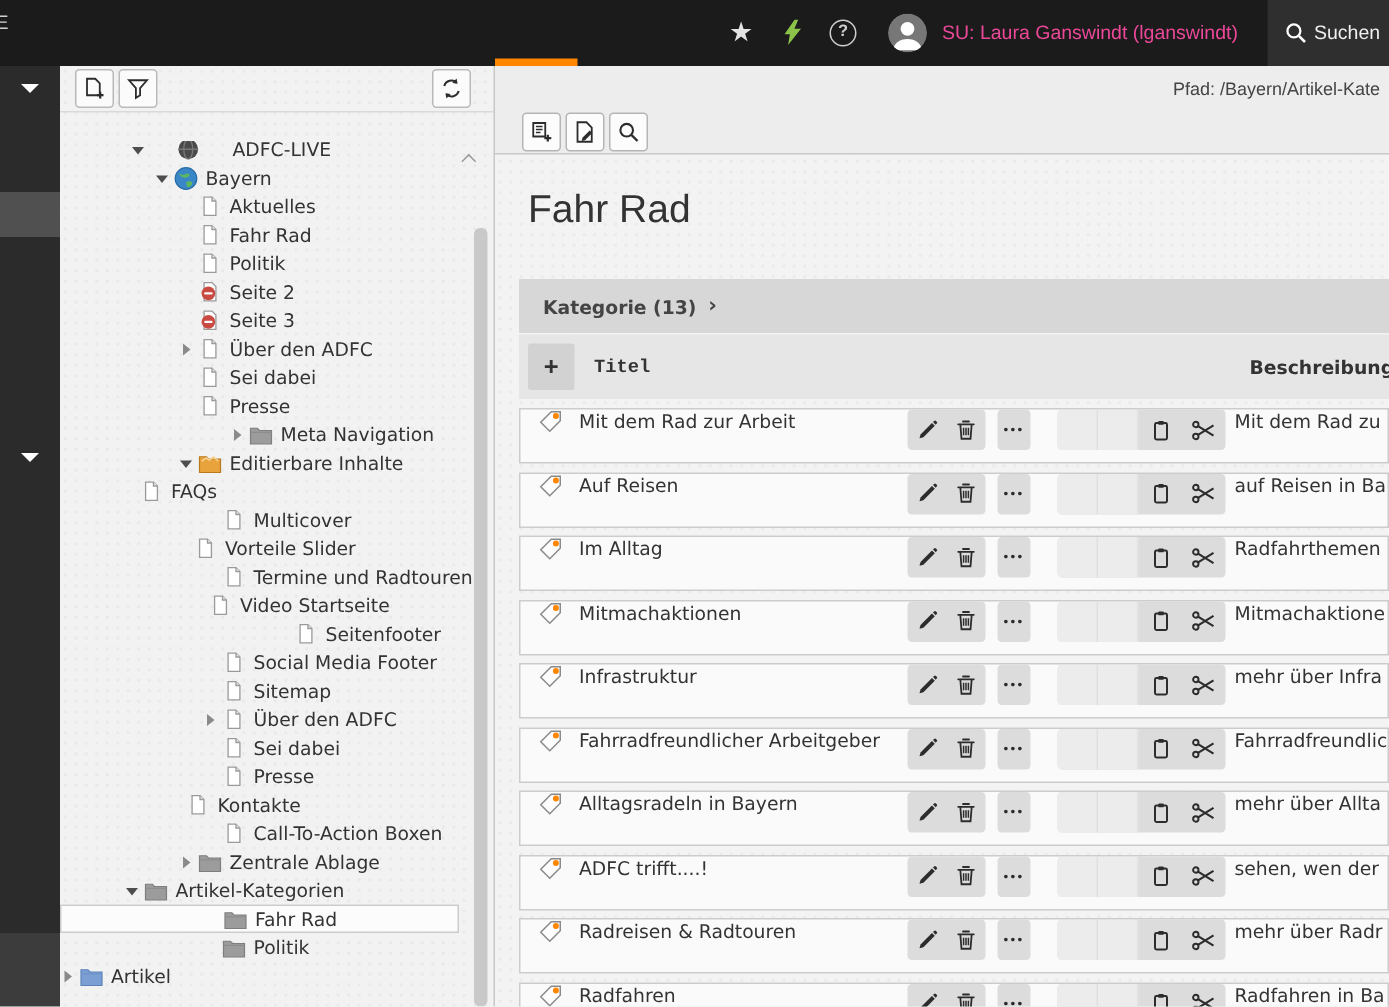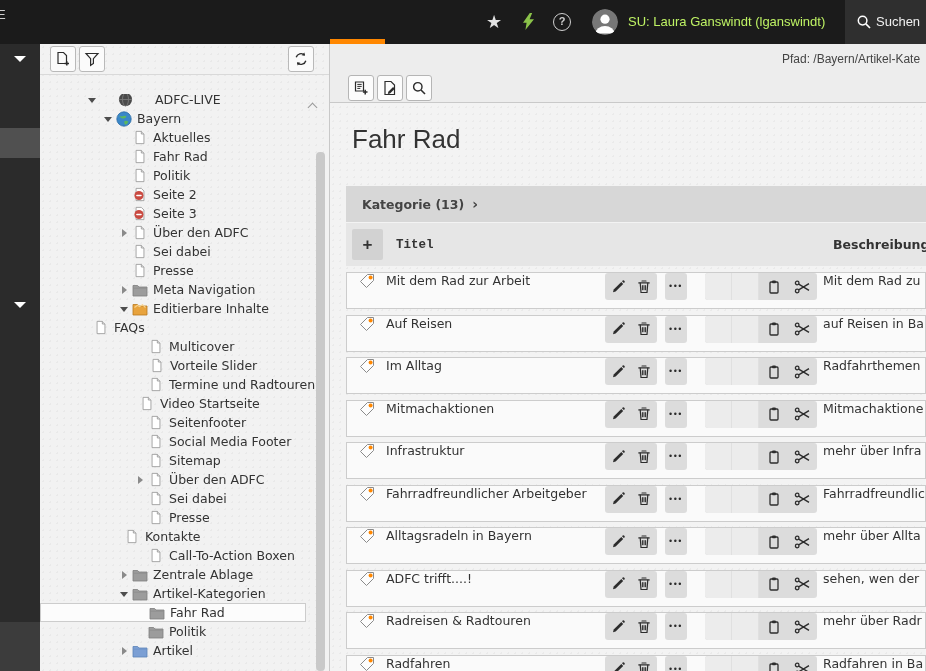--- a/index.html
+++ b/index.html
@@ -9,21 +9,21 @@
     font-family:"DejaVu Sans", sans-serif;
     background:#f3f3f3; font-size:12.5px; color:#333;
   }
   
   .topbar { position:absolute; left:0; top:0; width:926px; height:44px; background:#1b1b1b; z-index:5; }
   .edge-frag { position:absolute; left:-3px; top:7px; color:#cfcfcf; font-size:13px; font-family:"Liberation Sans",sans-serif; }
   .tb-star { position:absolute; left:486px; top:10px; font-size:18px; color:#e3e3e3; line-height:24px; cursor:pointer; }
   .tb-bolt { position:absolute; left:523px; top:13px; }
   .tb-help { position:absolute; left:553px; top:13px; width:18px; height:18px; border:1.5px solid #cfcfcf; border-radius:50%; color:#cfcfcf; font-size:11px; font-weight:bold; text-align:center; line-height:15px; font-family:"Liberation Sans",sans-serif; }
   .tb-avatar { position:absolute; left:592px; top:9px; width:26px; height:26px; border-radius:50%; overflow:hidden; }
-  .tb-user { position:absolute; left:628px; top:14px; color:#bef264; font-size:13px; font-family:"Liberation Sans",sans-serif; white-space:nowrap; }
+  .tb-user { position:absolute; left:628px; top:14px; color:#ec4899; font-size:13px; font-family:"Liberation Sans",sans-serif; white-space:nowrap; }
   .tb-search { position:absolute; right:0; top:0; width:81px; height:44px; background:#2f2f2f; }
   .tb-search svg { position:absolute; left:11px; top:14px; }
   .tb-search .lbl { position:absolute; left:31px; top:14px; color:#f0f0f0; font-size:13px; font-family:"Liberation Sans",sans-serif; }
   .orange-strip { position:absolute; left:330px; top:39px; width:55px; height:5px; background:#ff8700; z-index:6; }
   
   .modstrip { position:absolute; left:0; top:44px; width:40px; height:627px; background:#2b2b2b; z-index:4; }
   .modstrip .hl { position:absolute; left:0; top:84px; width:40px; height:30px; background:#505050; }
   .modstrip .bottomblk { position:absolute; left:0; top:578px; width:40px; height:49px; background:#3c3c3c; }
   .mod-arrow { position:absolute; left:14px; width:0; height:0; border-left:6px solid transparent; border-right:6px solid transparent; border-top:6px solid #fff; cursor:pointer; }
   .mod-arrow.a1 { top:12px; }
@@ -241,21 +241,21 @@
         <div class="tree-row" style="padding-left: 79px;">
           <span class="tarrow none"></span>
           <span class="ticon">
             <svg width="14" height="15" viewBox="0 0 16 16">
               <path d="M3.5 1 h6 l3 3 v11 h-9z" fill="#fff" stroke="#9a9a9a" stroke-width="1"></path>
               <path d="M9.5 1 v3 h3" fill="#e8e8e8" stroke="#9a9a9a" stroke-width="1"></path>
             </svg>
           </span>
           <span class="tlabel">Presse</span>
         </div>
-        <div class="tree-row" style="padding-left: 79px;">
+        <div class="tree-row" style="padding-left: 113px;">
           <span class="tarrow right"></span>
           <span class="ticon">
             <svg width="16" height="14" viewBox="0 0 16 14">
               <path d="M1 2.5 h4.6 l1.4 1.5 H15 v9 H1z" fill="#9c9c9c" stroke="#7e7e7e" stroke-width=".8"></path>
               <path d="M1 5.2 h14" stroke="#8d8d8d" stroke-width=".8"></path>
             </svg>
           </span>
           <span class="tlabel">Meta Navigation</span>
         </div>
         <div class="tree-row" style="padding-left: 79px;">
@@ -281,21 +281,21 @@
         <div class="tree-row" style="padding-left: 95px;">
           <span class="tarrow none"></span>
           <span class="ticon">
             <svg width="14" height="15" viewBox="0 0 16 16">
               <path d="M3.5 1 h6 l3 3 v11 h-9z" fill="#fff" stroke="#9a9a9a" stroke-width="1"></path>
               <path d="M9.5 1 v3 h3" fill="#e8e8e8" stroke="#9a9a9a" stroke-width="1"></path>
             </svg>
           </span>
           <span class="tlabel">Multicover</span>
         </div>
-        <div class="tree-row" style="padding-left: 96px;">
+        <div class="tree-row" style="padding-left: 76px;">
           <span class="tarrow none"></span>
           <span class="ticon">
             <svg width="14" height="15" viewBox="0 0 16 16">
               <path d="M3.5 1 h6 l3 3 v11 h-9z" fill="#fff" stroke="#9a9a9a" stroke-width="1"></path>
               <path d="M9.5 1 v3 h3" fill="#e8e8e8" stroke="#9a9a9a" stroke-width="1"></path>
             </svg>
           </span>
           <span class="tlabel">Vorteile Slider</span>
         </div>
         <div class="tree-row" style="padding-left: 95px;">
@@ -311,21 +311,21 @@
         <div class="tree-row" style="padding-left: 86px;">
           <span class="tarrow none"></span>
           <span class="ticon">
             <svg width="14" height="15" viewBox="0 0 16 16">
               <path d="M3.5 1 h6 l3 3 v11 h-9z" fill="#fff" stroke="#9a9a9a" stroke-width="1"></path>
               <path d="M9.5 1 v3 h3" fill="#e8e8e8" stroke="#9a9a9a" stroke-width="1"></path>
             </svg>
           </span>
           <span class="tlabel">Video Startseite</span>
         </div>
-        <div class="tree-row" style="padding-left: 95px;">
+        <div class="tree-row" style="padding-left: 95px; margin-left: 48px;">
           <span class="tarrow none"></span>
           <span class="ticon">
             <svg width="14" height="15" viewBox="0 0 16 16">
               <path d="M3.5 1 h6 l3 3 v11 h-9z" fill="#fff" stroke="#9a9a9a" stroke-width="1"></path>
               <path d="M9.5 1 v3 h3" fill="#e8e8e8" stroke="#9a9a9a" stroke-width="1"></path>
             </svg>
           </span>
           <span class="tlabel">Seitenfooter</span>
         </div>
         <div class="tree-row" style="padding-left: 95px;">
@@ -401,21 +401,21 @@
         <div class="tree-row" style="padding-left: 79px;">
           <span class="tarrow right"></span>
           <span class="ticon">
             <svg width="16" height="14" viewBox="0 0 16 14">
               <path d="M1 2.5 h4.6 l1.4 1.5 H15 v9 H1z" fill="#9c9c9c" stroke="#7e7e7e" stroke-width=".8"></path>
               <path d="M1 5.2 h14" stroke="#8d8d8d" stroke-width=".8"></path>
             </svg>
           </span>
           <span class="tlabel">Zentrale Ablage</span>
         </div>
-        <div class="tree-row" style="padding-left: 79px;">
+        <div class="tree-row" style="padding-left: 43px;">
           <span class="tarrow down"></span>
           <span class="ticon">
             <svg width="16" height="14" viewBox="0 0 16 14">
               <path d="M1 2.5 h4.6 l1.4 1.5 H15 v9 H1z" fill="#9c9c9c" stroke="#7e7e7e" stroke-width=".8"></path>
               <path d="M1 5.2 h14" stroke="#8d8d8d" stroke-width=".8"></path>
             </svg>
           </span>
           <span class="tlabel">Artikel-Kategorien</span>
         </div>
         <div class="tree-row selected" style="padding-left: 95px;">
@@ -431,21 +431,21 @@
         <div class="tree-row" style="padding-left: 95px;">
           <span class="tarrow none"></span>
           <span class="ticon">
             <svg width="16" height="14" viewBox="0 0 16 14">
               <path d="M1 2.5 h4.6 l1.4 1.5 H15 v9 H1z" fill="#9c9c9c" stroke="#7e7e7e" stroke-width=".8"></path>
               <path d="M1 5.2 h14" stroke="#8d8d8d" stroke-width=".8"></path>
             </svg>
           </span>
           <span class="tlabel">Politik</span>
         </div>
-        <div class="tree-row" style="padding-left: 79px;">
+        <div class="tree-row" style="">
           <span class="tarrow right"></span>
           <span class="ticon">
             <svg width="16" height="14" viewBox="0 0 16 14">
               <path d="M1 2.5 h4.6 l1.4 1.5 H15 v9 H1z" fill="#7b9fd4" stroke="#5c83b8" stroke-width=".8"></path>
               <path d="M1 5.2 h14" stroke="#6e92c6" stroke-width=".8"></path>
             </svg>
           </span>
           <span class="tlabel">Artikel</span>
         </div>
       </div>

